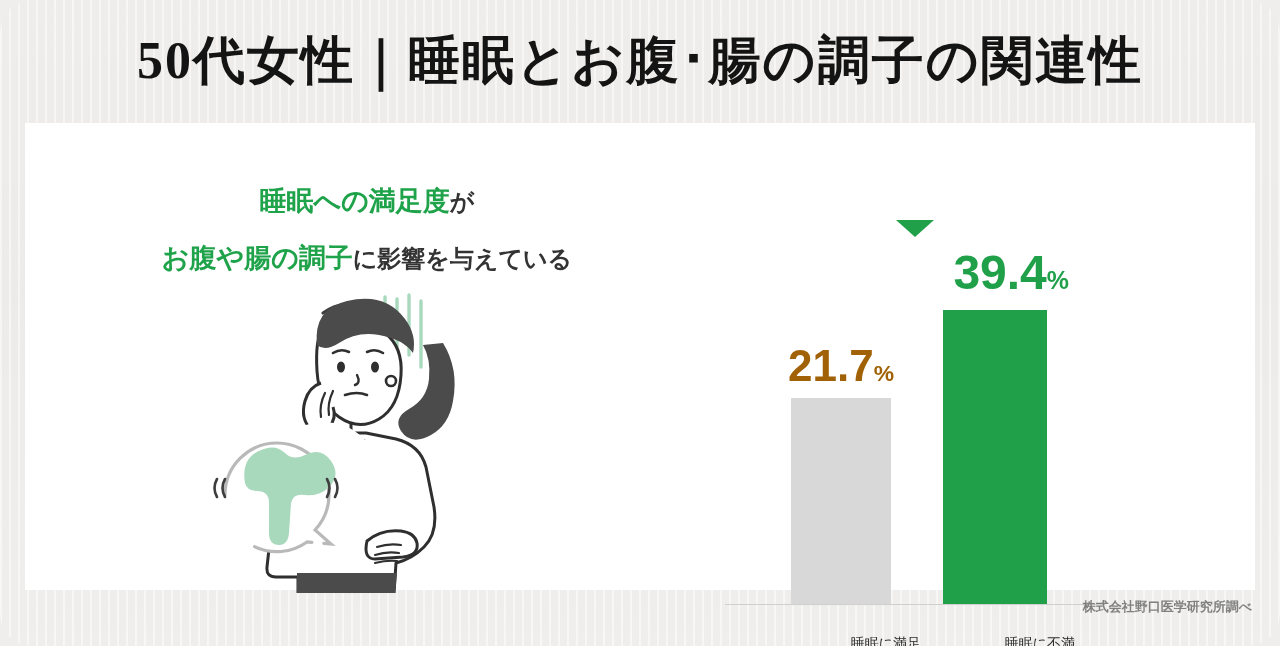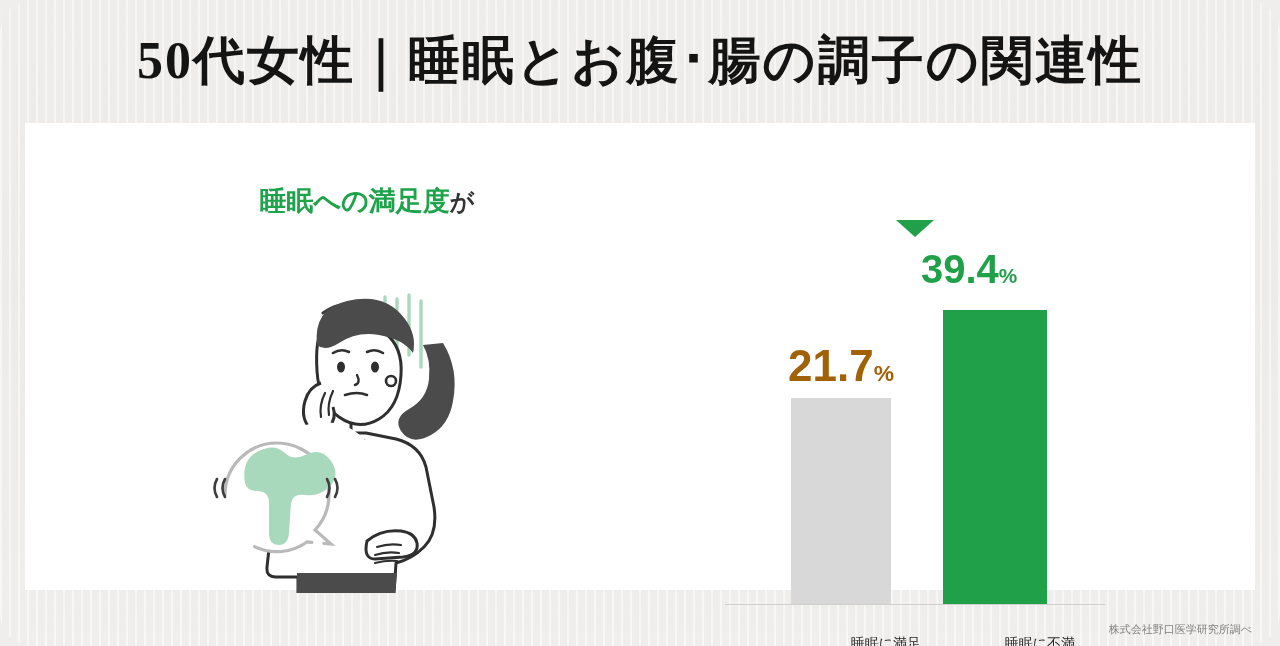--- a/index.html
+++ b/index.html
@@ -122,59 +122,63 @@
   #value-0 {
     left: 46px; top: 193px;
     width: 140px;
     text-align: center;
     color: #a16207;
     font-size: 44px;
   }
   #value-1 {
     left: 196px; top: 98px;
     width: 148px;
-    text-align: left;
+    text-align: right;
     color: #21a04a;
-    font-size: 40px;
+    font-size: 48px;
   }
   .pct { font-size: 0.52em; font-weight: bold; letter-spacing: 0; }
 
   .bar-label {
     position: absolute;
     top: 481px;
     text-align: right;
     font-size: 14px;
     line-height: 23px;
     color: #2e2e2e;
     white-space: pre-line;
   }
   #label-0 { left: 36px; width: 160px; }
   #label-1 { left: 190px; width: 160px; }
 
   
   #source-note {
     position: absolute;
-    right: 28px; top: 622px;
-    font-size: 11px;
+    right: 28px; top: 598px;
+    font-size: 13px;
     color: #808080;
     white-space: nowrap;
+    font-weight: bold;
   }
 </style>
 </head>
 <body>
 
 <div id="slide">
 
   <h1 id="page-title">50代女性｜睡眠とお腹･腸の調子の関連性</h1>
 
   <div id="card">
 
     <div id="lead-copy">
       <div>
         <span class="hl">睡眠への満足度</span><span class="sfx">が</span>
+      </div>
+      <div>
+        <span class="hl">お腹や腸の調子</span><span class="sfx">に影響を与えている</span>
       </div>
     </div>
 
     <div id="illustration">
       <svg viewBox="0 0 420 310" xmlns="http://www.w3.org/2000/svg">
         <g fill="none" stroke="#3e3e3e" stroke-width="3.2" stroke-linecap="round" stroke-linejoin="round">
 
           <path d="M138 30 q20 -14 36 -4 q14 9 -2 17 q-18 9 -28 0 q-8 -8 8 -15 q18 -8 30 2 q10 9 -4 16 q-16 8 -28 1"></path>
         </g>
 

